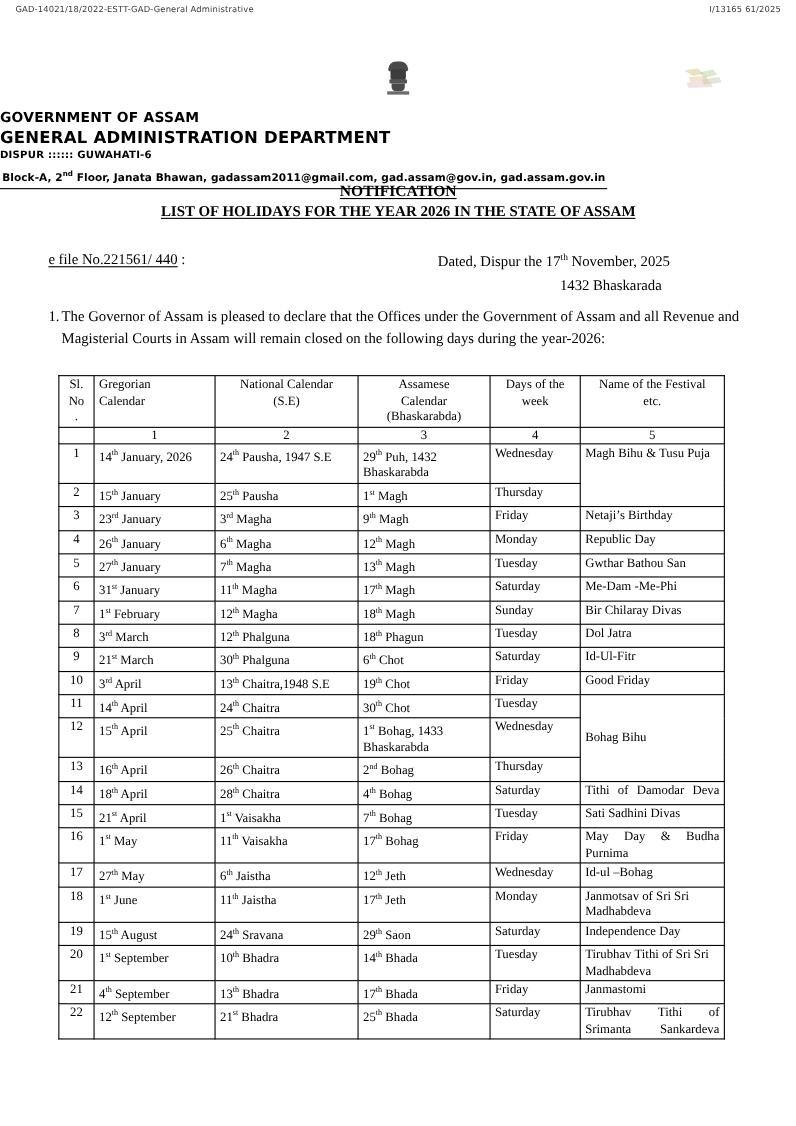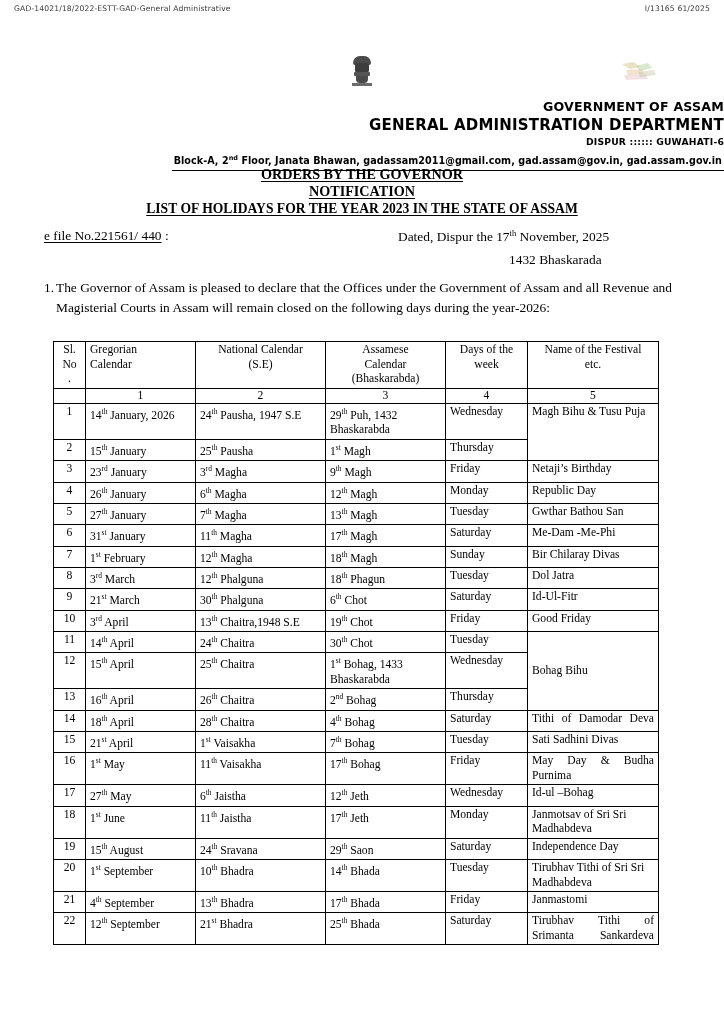--- a/index.html
+++ b/index.html
@@ -92,21 +92,21 @@
     height: 26px;
     opacity: 0.55;
   }
 
   
   .letterhead {
     position: absolute;
     top: 98px;
     left: 0;
     width: 724px;
-    text-align: right;
+    text-align: left;
     font-family: "DejaVu Sans", sans-serif;
     font-weight: bold;
   }
   .lh-gov   { font-size: 12.6px; letter-spacing: 0.2px; line-height: 18px; }
   .lh-dept  { font-size: 15px; letter-spacing: 0.2px; line-height: 18px; }
   .lh-dispur{ font-size: 9.2px;  letter-spacing: 0.2px; line-height: 15px; }
   .lh-addr  {
     font-size: 9.6px;
     letter-spacing: 0.05px;
     line-height: 15px;
@@ -248,23 +248,22 @@
 <div class="letterhead">
   <div class="lh-gov">GOVERNMENT OF ASSAM</div>
   <div class="lh-dept">GENERAL ADMINISTRATION DEPARTMENT</div>
   <div class="lh-dispur">DISPUR :::::: GUWAHATI-6</div>
   <div>
     <span class="lh-addr"><span>Block-A, 2</span><sup>nd</sup><span> Floor, Janata Bhawan, gadassam2011@gmail.com, gad.assam@gov.in, gad.assam.gov.in</span></span>
   </div>
 </div>
 
 <div class="order-titles">
-  <div class="ot-1"><span class="u">ORDERS BY THE GOVERNOR</span></div>
   <div class="ot-2"><span class="u">NOTIFICATION</span></div>
-  <div class="ot-3"><span class="u">LIST OF HOLIDAYS FOR THE  YEAR 2023  IN THE STATE OF ASSAM</span></div>
+  <div class="ot-3"><span class="u">LIST OF HOLIDAYS FOR THE  YEAR 2026  IN THE STATE OF ASSAM</span></div>
 </div>
 
 <div class="file-line">
   <span class="file-no"><span class="u">e file No.221561/ 440</span><span> :</span></span>
   <span class="dated"><span>Dated, Dispur the   17</span><sup>th</sup><span> November, 2025</span></span>
 </div>
 <div class="bhaskarada">1432  Bhaskarada</div>
 
 <div class="para-1">
   <span class="num">1.</span>

